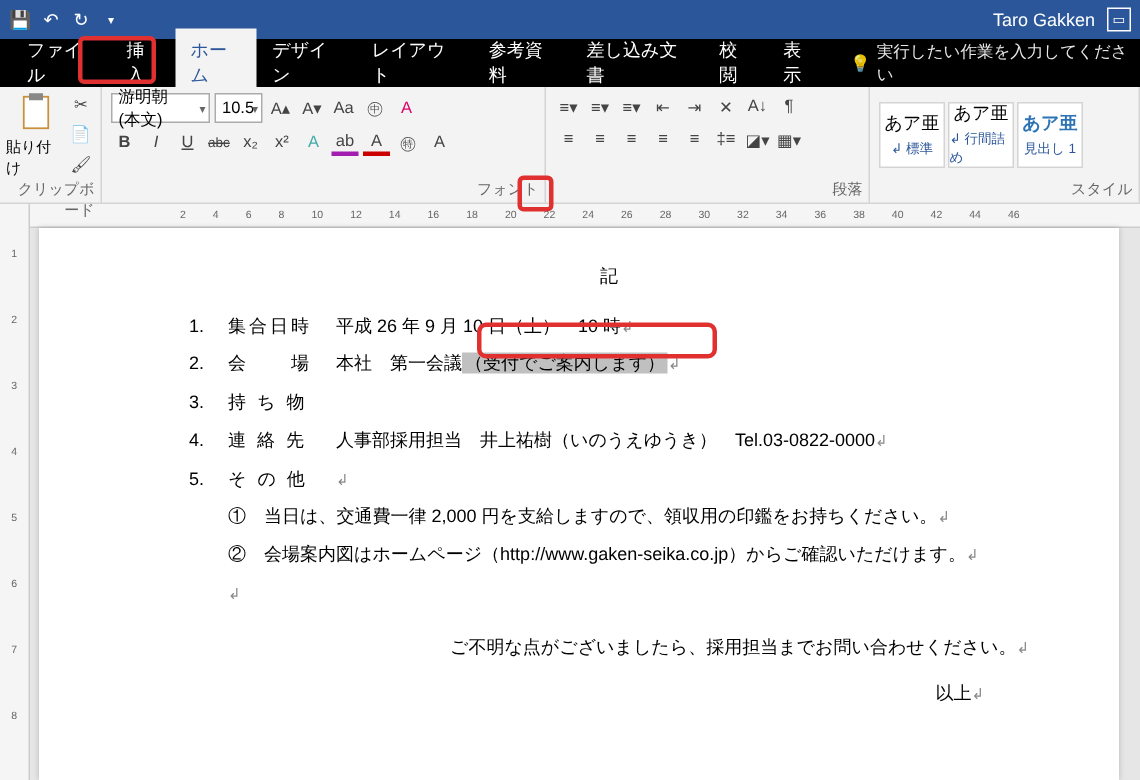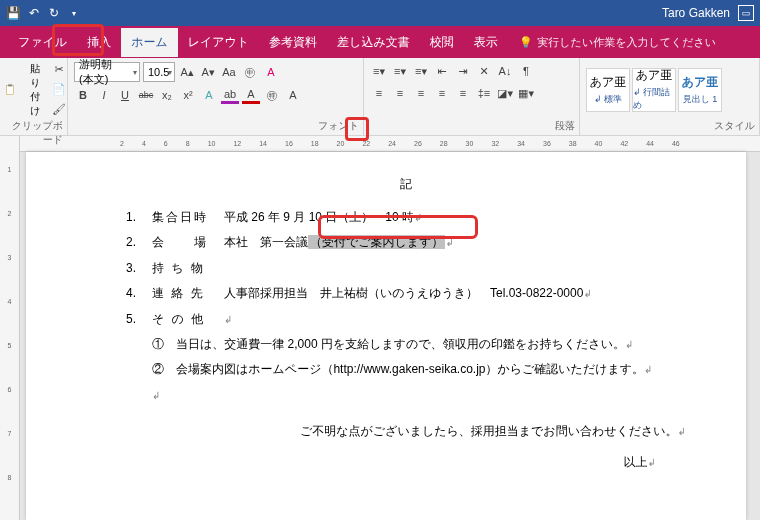--- a/index.html
+++ b/index.html
@@ -2,30 +2,30 @@
 <html><head>
 <meta charset="utf-8">
 <style>
 *{margin:0;padding:0;box-sizing:border-box;font-family:"Yu Gothic UI","Meiryo",sans-serif}
 body{width:760px;height:520px;overflow:hidden;background:#fff;font-size:11px}
 .titlebar{height:26px;background:#2b579a;color:#fff;display:flex;align-items:center;padding:0 6px}
 .titlebar .qat{display:flex;gap:4px;align-items:center}
 .qicon{width:16px;height:16px;display:flex;align-items:center;justify-content:center;font-size:12px}
 .titlebar .user{margin-left:auto;font-size:12px}
 .winbtn{width:16px;height:16px;margin-left:8px;border:1px solid #fff;display:flex;align-items:center;justify-content:center;font-size:9px}
-.menubar{height:32px;background:#be185d;color:#fff;display:flex;align-items:center;padding:0 8px;font-size:12px}
+.menubar{height:32px;background:#000000;color:#fff;display:flex;align-items:center;padding:0 8px;font-size:12px}
 .tab{padding:6px 10px;cursor:pointer}
 .tab.active{background:#f3f3f3;color:#2b579a}
 .tab-highlight{position:absolute;border:3px solid #e03030;border-radius:4px;pointer-events:none}
 .tellme{display:flex;align-items:center;gap:4px;margin-left:12px;font-size:11px;opacity:.9}
 .ribbon{height:78px;background:#f3f3f3;border-bottom:1px solid #d4d4d4;display:flex}
 .rgroup{border-right:1px solid #d4d4d4;display:flex;flex-direction:column;padding:2px 4px 0}
 .rgroup .body{flex:1;display:flex;align-items:center;gap:2px}
 .rgroup .label{height:16px;text-align:right;font-size:10px;color:#666;position:relative}
-.bigbtn{width:44px;display:flex;flex-direction:row;align-items:center;justify-content:flex-start;gap:14px;font-size:10px}
+.bigbtn{width:44px;display:flex;flex-direction:column;align-items:center;justify-content:flex-start;gap:2px;font-size:10px}
 .clipicon{width:28px;height:28px}
 .ddl{height:20px;border:1px solid #ababab;background:#fff;font-size:11px;padding:0 14px 0 4px;display:flex;align-items:center;position:relative}
 .ddl::after{content:"▾";position:absolute;right:2px;font-size:8px;color:#666}
 .btnrow{display:flex;gap:3px;align-items:center}
 .rbtn{width:18px;height:18px;display:flex;align-items:center;justify-content:center;font-size:11px;color:#444;cursor:pointer}
 .launcher-hl{position:absolute;border:3px solid #e03030;border-radius:4px;pointer-events:none;z-index:10}
 .stylebox{width:44px;height:44px;border:1px solid #d4d4d4;background:#fff;display:flex;flex-direction:column;align-items:center;justify-content:center;font-size:9px;gap:2px}
 .stylebox .aa{font-size:12px;font-family:Liberation Serif, serif}
 .stylebox .sn{color:#2b579a;font-size:9px}
 .stylebox.h .aa{color:#2e74b5;font-weight:bold}
@@ -58,20 +58,21 @@
     <span class="qicon" style="font-size:8px">▾</span>
   </div>
   <span class="user">Taro Gakken</span>
   <span class="winbtn">▭</span>
 </div>
 
 <div class="menubar" style="position:relative">
   <div class="tab">ファイル</div>
   <div class="tab">挿入</div>
   <div class="tab active">ホーム</div>
+  <div class="tab">デザイン</div>
   <div class="tab">レイアウト</div>
   <div class="tab">参考資料</div>
   <div class="tab">差し込み文書</div>
   <div class="tab">校閲</div>
   <div class="tab">表示</div>
   <div class="tellme">
     <span>💡</span>
     <span>実行したい作業を入力してください</span>
   </div>
   <div class="tab-highlight" style="left:52px;top:-2px;width:52px;height:32px"></div>

